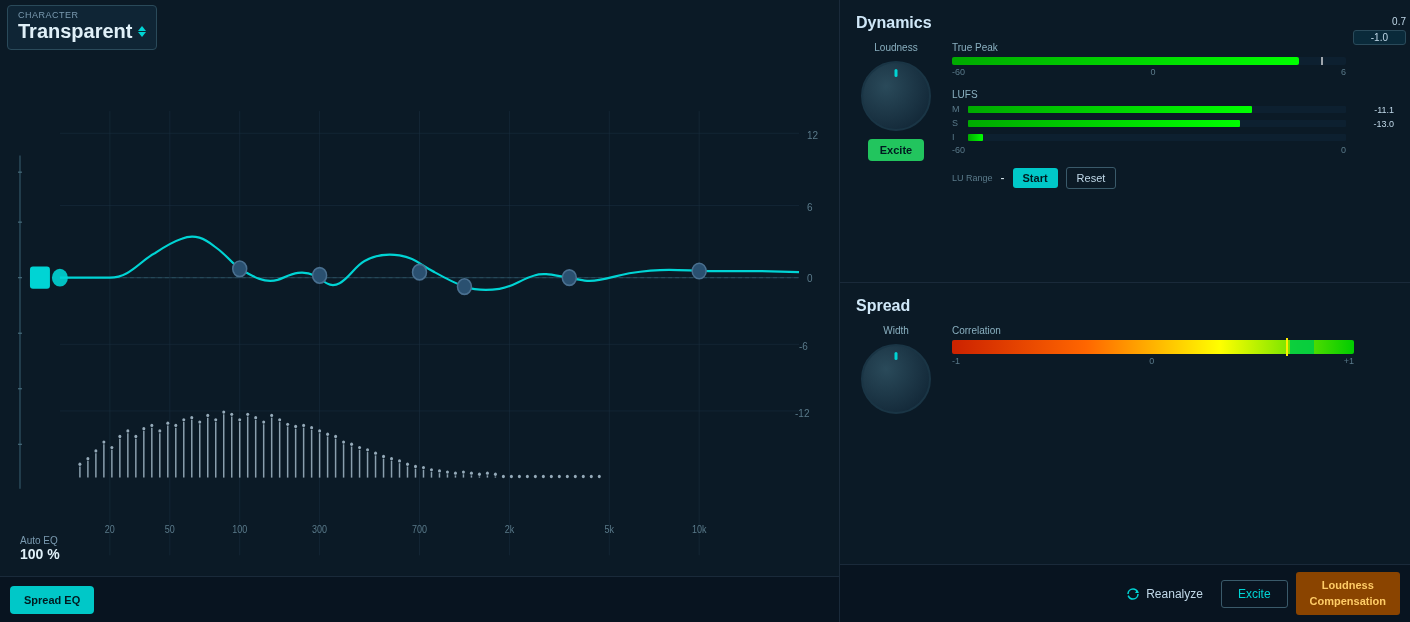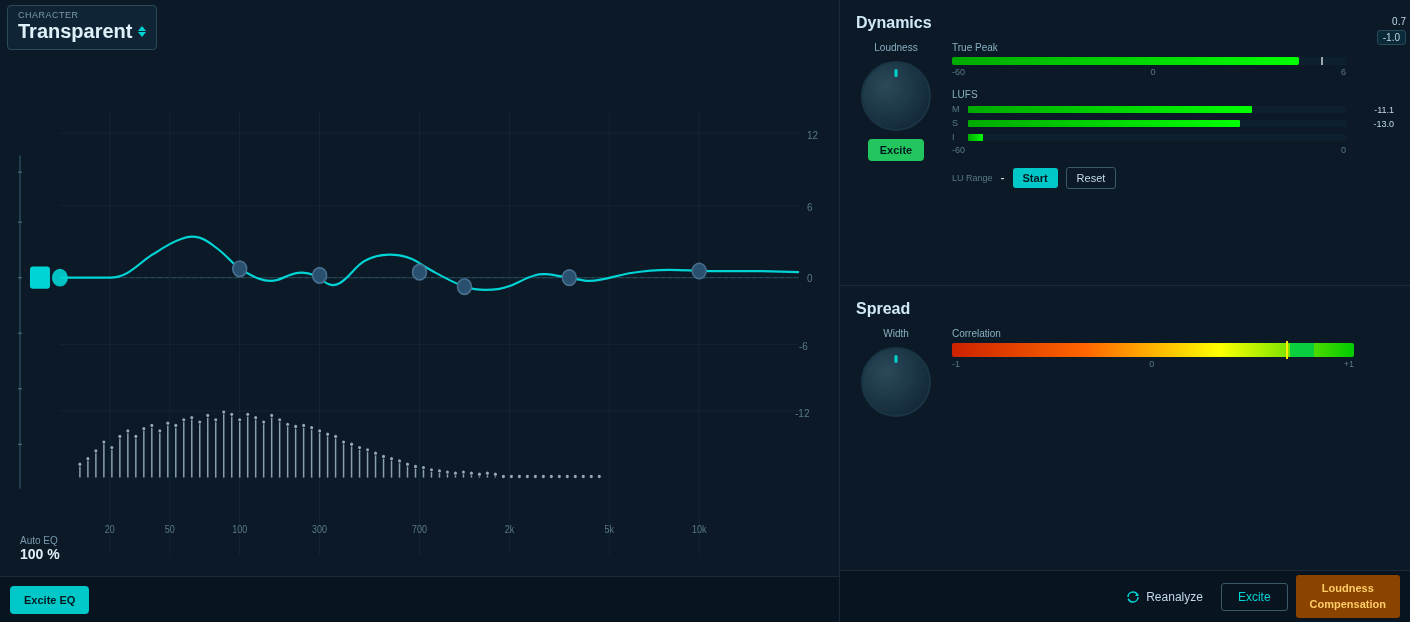--- a/index.html
+++ b/index.html
@@ -595,21 +595,21 @@
         <line x1="18" y1="400" x2="22" y2="400" stroke="#4a7080" stroke-width="1"></line>
       </svg>
 
       <div class="auto-eq-info" style="bottom: 60px; left: 20px;">
         <div>Auto EQ</div>
         <div class="value">100 %</div>
       </div>
     </div>
 
     <div style="position: absolute; bottom: 0; left: 0; right: 0; height: 46px; background: #081420; border-top: 1px solid #1a2a3a; display: flex; align-items: center; padding: 0 10px;">
-      <button class="custom-eq-btn" style="position: relative; bottom: auto; left: auto;">Excite EQ</button>
+      <button class="custom-eq-btn" style="position: relative; bottom: auto; left: auto;">Spread EQ</button>
     </div>
   </div>
 
   <div class="right-panel">
 
     <div class="dynamics-section">
       <div class="section-title">Dynamics</div>
       <div class="section-body">
 
         <div class="knob-area">
@@ -628,21 +628,21 @@
               <div class="meter-bar-container">
                 <div class="meter-bar meter-bar-green" style="width: 88%;"></div>
                 <div style="position:absolute; top:0; right: calc(6% - 1px); width:2px; height:100%; background:#fff; opacity:0.6;"></div>
               </div>
               <div class="meter-scale">
                 <span>-60</span>
                 <span>0</span>
                 <span>6</span>
               </div>
             </div>
-            <div class="tp-badge" style="position:absolute; right:4px; top: 30px; background:#0a2a3a; border:1px solid #2a4a5a; border-radius:3px; padding:1px 5px; font-size:10px; color:#c0d8e8;">-1.0</div>
+            <div class="tp-badge" style="position:absolute; right:4px; top: 30px; background:#0a2a3a; border:1px solid #2a4a5a; border-radius:3px; padding:1px 17px; font-size:10px; color:#c0d8e8;">-1.0</div>
           </div>
 
           <div class="meter-group" style="position: relative;">
             <div class="meter-title">LUFS</div>
 
             <div style="position: relative; margin-right: 48px;">
 
               <div class="lufs-row">
                 <span class="lufs-label">M</span>
                 <div class="lufs-bar-wrap">
@@ -709,21 +709,21 @@
               <span>-1</span>
               <span>0</span>
               <span>+1</span>
             </div>
           </div>
           <div style="position: absolute; right: 4px; top: 16px; font-size: 10px; color: #c0d8e8;">0.7</div>
         </div>
       </div>
     </div>
 
-    <div style="height: 52px; background: #081420; border-top: 1px solid #1a2a3a; display: flex; align-items: center; justify-content: flex-end; padding: 0 10px; gap: 8px;">
+    <div style="height: 58px; background: #081420; border-top: 1px solid #1a2a3a; display: flex; align-items: center; justify-content: flex-end; padding: 0 10px; gap: 8px;">
 
       <button class="reanalyze-btn">
         <svg width="14" height="14" viewBox="0 0 14 14">
           <path d="M2,7 C2,4.2 4.2,2 7,2 C9.2,2 11,3.4 11.8,5.4" stroke="#00d4d4" stroke-width="1.5" fill="none"></path>
           <path d="M12,7 C12,9.8 9.8,12 7,12 C4.8,12 3,10.6 2.2,8.6" stroke="#00d4d4" stroke-width="1.5" fill="none"></path>
           <polygon points="11,3 13,6 9,6" fill="#00d4d4"></polygon>
         </svg>
         <span>Reanalyze</span>
       </button>
 

